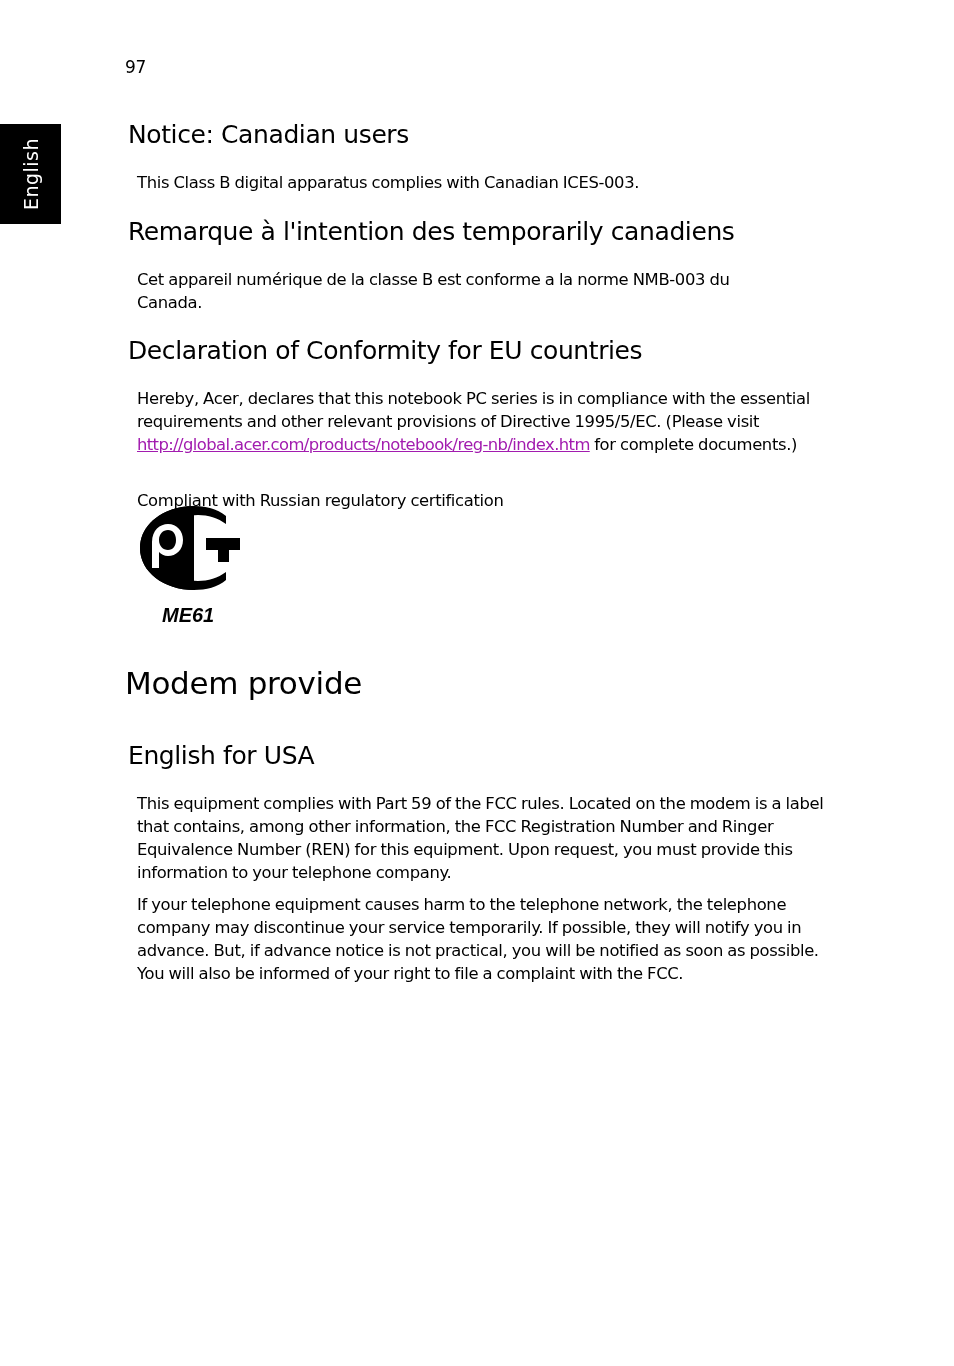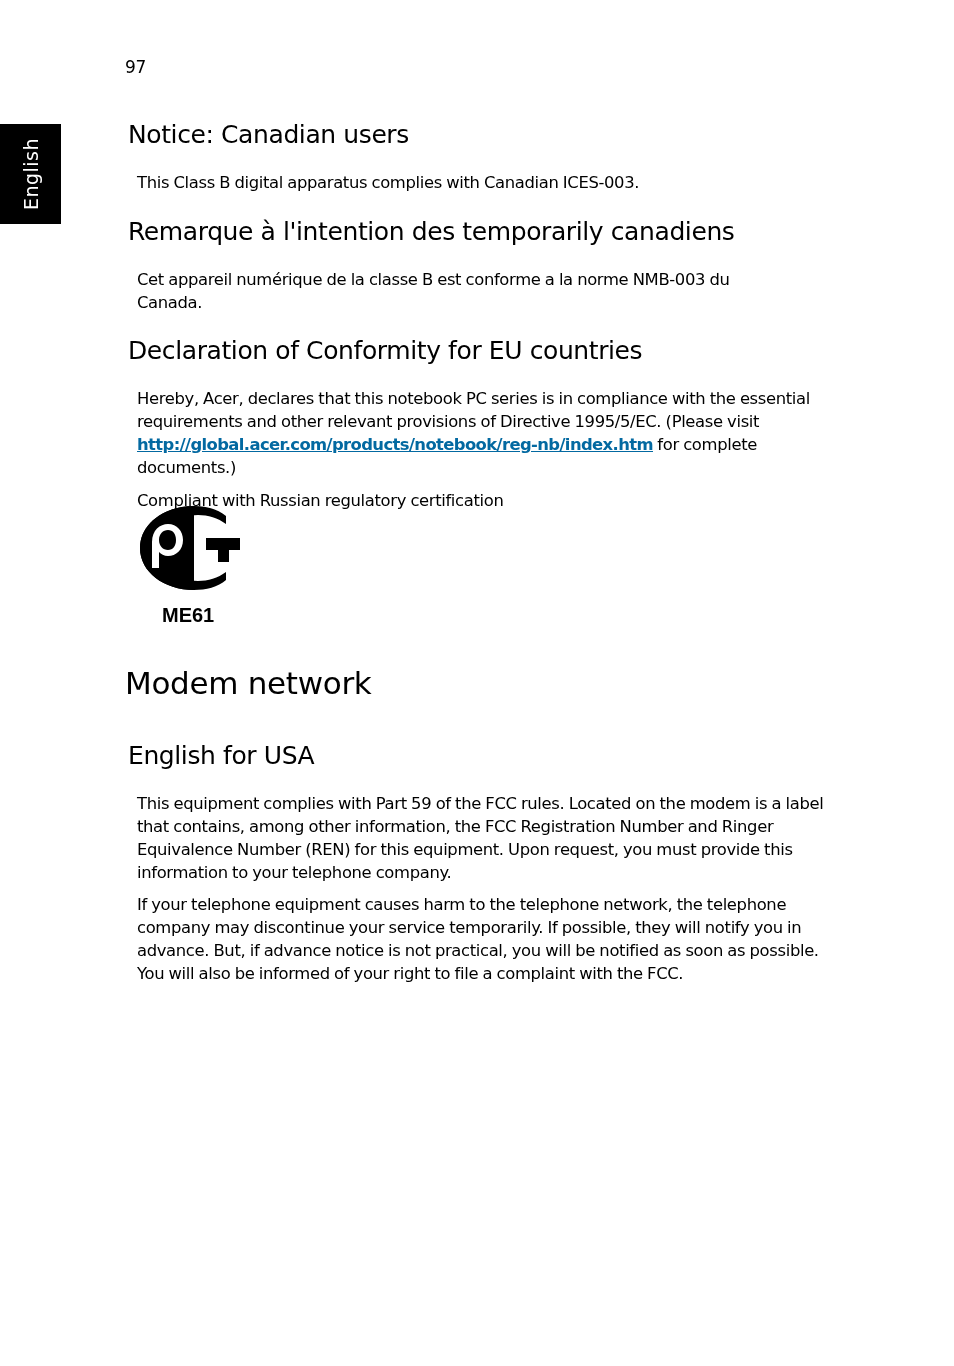--- a/index.html
+++ b/index.html
@@ -7,24 +7,24 @@
            font-family: "DejaVu Sans", "Liberation Sans", sans-serif; color: #000; }
     .page-num { position: absolute; left: 125px; top: 57px; font-size: 17px; letter-spacing: -0.3px; }
     .lang-tab { position: absolute; left: 0; top: 124px; width: 61px; height: 100px; background: #000; }
     .lang-tab span { position: absolute; left: 50%; top: 50%; transform: translate(-50%, -50%) rotate(-90deg);
                      color: #fff; font-size: 19px; white-space: nowrap; letter-spacing: 0.5px; }
     .content { position: absolute; left: 125px; top: 0; width: 690px; }
     .abs { position: absolute; left: 0; width: 690px; }
     h2 { margin: 3px; font-weight: normal; font-size: 25px; letter-spacing: -0.4px; line-height: 30px; }
     h1 { margin: 0; font-weight: normal; font-size: 31px; letter-spacing: -0.3px; line-height: 36px; }
     p { margin: 12px; font-size: 16.4px; line-height: 23px; letter-spacing: -0.35px; word-spacing: -0.5px; }
-    a.link { color: #0369a1; font-weight: bold; text-decoration: underline; letter-spacing: -0.6px; }
+    a.link { color: #a21caf; font-weight: normal; text-decoration: underline; letter-spacing: -0.6px; }
     .logo { position: absolute; left: 138px; top: 506px; width: 104px; height: 84px; }
     .cert-code { position: absolute; left: 162px; top: 604px; font-family: "Liberation Sans", sans-serif;
-                 font-weight: bold; font-size: 20px; }
+                 font-weight: bold; font-size: 20px; font-style: italic; }
   </style>
 </head>
 <body>
 
 <div class="page-num">97</div>
 
 <div class="lang-tab">
   <span>English</span>
 </div>
 
@@ -33,21 +33,21 @@
   <p class="abs" style="top:159px">This Class B digital apparatus complies with Canadian ICES-003.</p>
 
   <h2 class="abs" style="top:214px">Remarque à l'intention des temporarily canadiens</h2>
   <p class="abs" style="top:256px; width:660px">Cet appareil numérique de la classe B est conforme a la norme NMB-003 du Canada.</p>
 
   <h2 class="abs" style="top:333px">Declaration of Conformity for EU countries</h2>
   <p class="abs" style="top:375px"><span>Hereby, Acer, declares that this notebook PC series is in compliance with the essential requirements and other relevant provisions of Directive 1995/5/EC. (Please visit </span><a class="link">http://global.acer.com/products/notebook/reg-nb/index.htm</a><span> for complete documents.)</span></p>
 
   <p class="abs" style="top:477px">Compliant with Russian regulatory certification</p>
 
-  <h1 class="abs" style="top:665px">Modem network</h1>
+  <h1 class="abs" style="top:665px">Modem provide</h1>
 
   <h2 class="abs" style="top:738px">English for USA</h2>
   <p class="abs" style="top:780px">This equipment complies with Part 59 of the FCC rules. Located on the modem is a label that contains, among other information, the FCC Registration Number and Ringer Equivalence Number (REN) for this equipment. Upon request, you must provide this information to your telephone company.</p>
   <p class="abs" style="top:881px">If your telephone equipment causes harm to the telephone network, the telephone company may discontinue your service temporarily. If possible, they will notify you in advance. But, if advance notice is not practical, you will be notified as soon as possible. You will also be informed of your right to file a complaint with the FCC.</p>
 </div>
 
 <svg class="logo" viewBox="0 0 104 84">
   <path d="M88 10 C80 3 68 0 56 0 C26 0 2 18 2 42 C2 66 26 84 56 84 C68 84 80 81 88 74 L88 66 C80 72 70 75 60 75 C40 75 28 60 28 42 C28 24 40 9 60 9 C70 9 80 12 88 18 Z" fill="#000"></path>
   <path d="M2 42 C2 18 26 0 56 0 L56 84 C26 84 2 66 2 42 Z" fill="#000"></path>
   <path d="M14 62 L14 36 C14 24 22 18 30 18 C39 18 45 25 45 34 C45 44 38 50 30 50 C26 50 23 48 21 46 L21 62 Z M21 34 C21 40 25 44 30 44 C35 44 38 40 38 34 C38 28 35 24 30 24 C25 24 21 28 21 34 Z" fill="#fff"></path>

